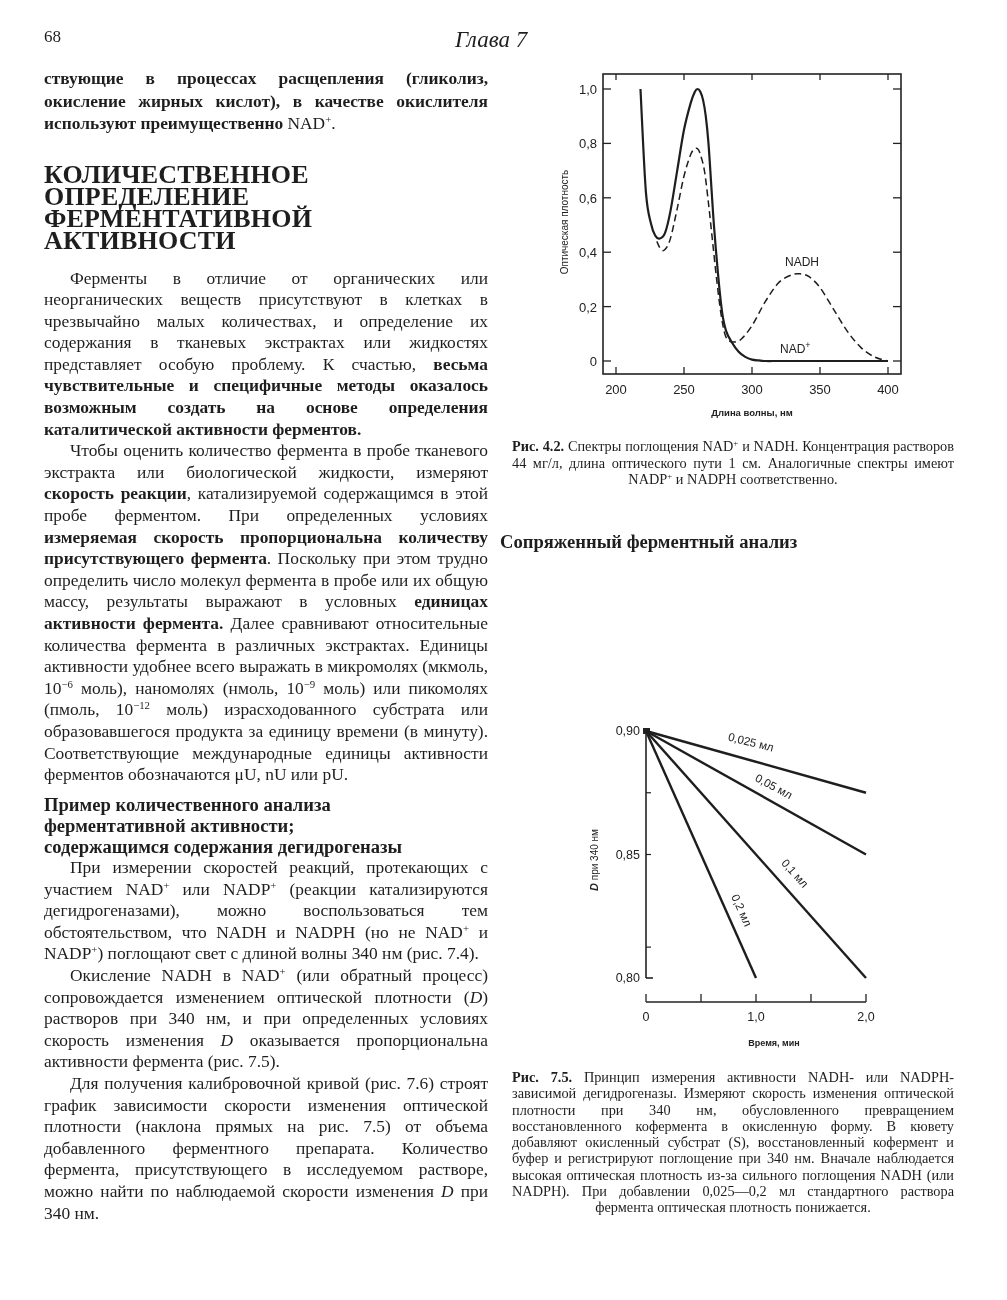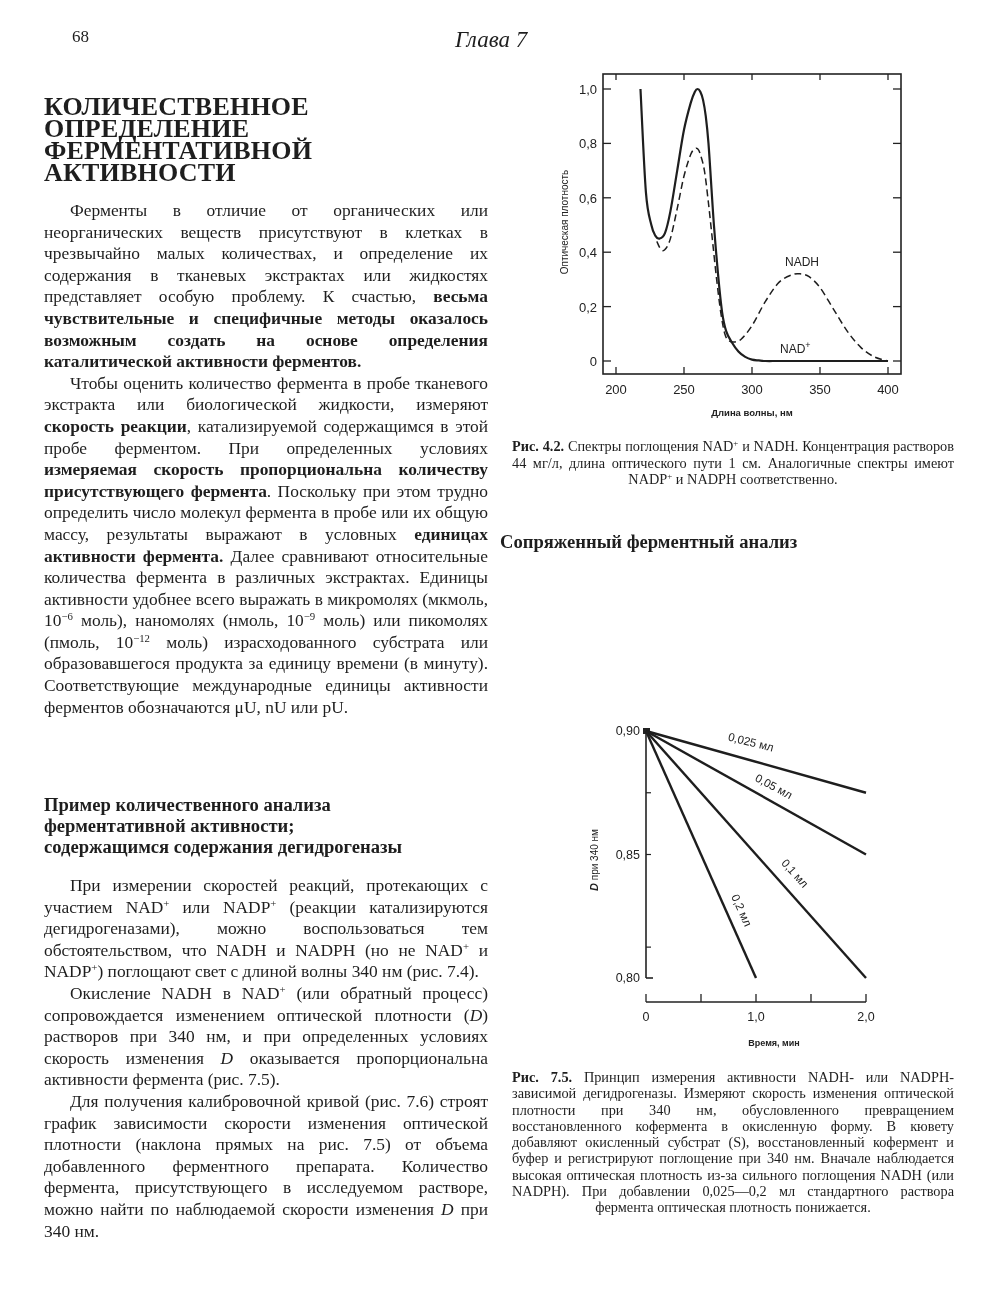--- a/index.html
+++ b/index.html
@@ -1,57 +1,58 @@
 <!DOCTYPE html>
 <html><head>
 <meta charset="utf-8">
 <style>
   html, body { margin: 0; padding: 0; background: #ffffff; }
   body { width: 1007px; height: 1300px; position: relative; overflow: hidden;
          font-family: "Liberation Serif", "DejaVu Serif", serif; color: #1e1e1e; }
   .abs { position: absolute; }
-  .page-num { left: 44px; top: 27px; font-size: 17px; margin-left: 28px; }
+  .page-num { left: 44px; top: 27px; font-size: 17px; }
   .running-head { left: 455px; top: 27px; font-size: 23px; font-style: italic; }
   .col { position: absolute; width: 444px; font-size: 17.4px; line-height: 21.6px; text-align: justify; }
   .col p { margin: 0; }
   .indent { text-indent: 26px; }
   .b { font-weight: bold; }
   .i { font-style: italic; }
   sup { font-size: 0.62em; vertical-align: 0.55em; line-height: 0; }
   .h-upper { font-weight: bold; font-size: 26px; line-height: 22px; text-align: left; letter-spacing: 0.2px; }
   .h-sub { font-weight: bold; font-size: 18.6px; line-height: 21px; text-align: left; }
   .caption { position: absolute; font-size: 14.3px; line-height: 16.6px; text-align: justify; text-align-last: center; }
   .chart-svg text { font-family: "Liberation Sans", "DejaVu Sans", sans-serif; fill: #222; }
 </style>
 </head>
 <body>
 
 <div class="abs page-num">68</div>
 <div class="abs running-head">Глава 7</div>
 
 <div class="col" style="left:44px; top:67px;">
+  <p class="b" style="line-height:22.5px;"><span>ствующие в процессах расщепления (гликолиз, окисление жирных кислот), в качестве окислителя используют преимущественно </span><span style="font-weight:normal"><span>NAD</span><sup>+</sup><span>.</span></span></p>
 
   <div class="h-upper" style="margin-top:29px;">
     <div>КОЛИЧЕСТВЕННОЕ ОПРЕДЕЛЕНИЕ</div>
     <div>ФЕРМЕНТАТИВНОЙ АКТИВНОСТИ</div>
   </div>
 
   <p class="indent" style="margin-top:16px;"><span>Ферменты в отличие от органических или неорганических веществ присутствуют в клетках в чрезвычайно малых количествах, и определение их содержания в тканевых экстрактах или жидкостях представляет особую проблему. К счастью, </span><span class="b">весьма чувствительные и специфичные методы оказалось возможным создать на основе определения каталитической активности ферментов.</span></p>
 
   <p class="indent"><span>Чтобы оценить количество фермента в пробе тканевого экстракта или биологической жидкости, измеряют </span><span class="b">скорость реакции</span><span>, катализируемой содержащимся в этой пробе ферментом. При определенных условиях </span><span class="b">измеряемая скорость пропорциональна количеству присутствующего фермента</span><span>. Поскольку при этом трудно определить число молекул фермента в пробе или их общую массу, результаты выражают в условных </span><span class="b">единицах активности фермента.</span><span> Далее сравнивают относительные количества фермента в различных экстрактах. Единицы активности удобнее всего выражать в микромолях (мкмоль, 10</span><sup>−6</sup><span> моль), наномолях (нмоль, 10</span><sup>−9</sup><span> моль) или пикомолях (пмоль, 10</span><sup>−12</sup><span> моль) израсходованного субстрата или образовавшегося продукта за единицу времени (в минуту). Соответствующие международные единицы активности ферментов обозначаются μU, nU или pU.</span></p>
 </div>
 
 <div class="col" style="left:44px; top:794px;">
   <div class="h-sub">
     <div>Пример количественного анализа</div>
     <div>ферментативной активности;</div>
     <div>содержащимся содержания дегидрогеназы</div>
   </div>
 
-  <p class="indent" style="margin-top:18px;"><span>При измерении скоростей реакций, протекающих с участием NAD</span><sup>+</sup><span> или NADP</span><sup>+</sup><span> (реакции катализируются дегидрогеназами), можно воспользоваться тем обстоятельством, что NADH и NADPH (но не NAD</span><sup>+</sup><span> и NADP</span><sup>+</sup><span>) поглощают свет с длиной волны 340 нм (рис. 7.4).</span></p>
+  <p class="indent" style=""><span>При измерении скоростей реакций, протекающих с участием NAD</span><sup>+</sup><span> или NADP</span><sup>+</sup><span> (реакции катализируются дегидрогеназами), можно воспользоваться тем обстоятельством, что NADH и NADPH (но не NAD</span><sup>+</sup><span> и NADP</span><sup>+</sup><span>) поглощают свет с длиной волны 340 нм (рис. 7.4).</span></p>
 
   <p class="indent"><span>Окисление NADH в NAD</span><sup>+</sup><span> (или обратный процесс) сопровождается изменением оптической плотности (</span><span class="i">D</span><span>) растворов при 340 нм, и при определенных условиях скорость изменения </span><span class="i">D</span><span> оказывается пропорциональна активности фермента (рис. 7.5).</span></p>
 
   <p class="indent"><span>Для получения калибровочной кривой (рис. 7.6) строят график зависимости скорости изменения оптической плотности (наклона прямых на рис. 7.5) от объема добавленного ферментного препарата. Количество фермента, присутствующего в исследуемом растворе, можно найти по наблюдаемой скорости изменения </span><span class="i">D</span><span> при 340 нм.</span></p>
 </div>
 
 <svg class="abs chart-svg" style="left:540px; top:60px;" width="380" height="370" viewBox="540 60 380 370">
   <g id="fig74">
       <rect x="603" y="74" width="298" height="300" fill="none" stroke="#222" stroke-width="1.6"></rect>
       <line x1="616" y1="374" x2="616" y2="367" stroke="#222" stroke-width="1.3"></line>

